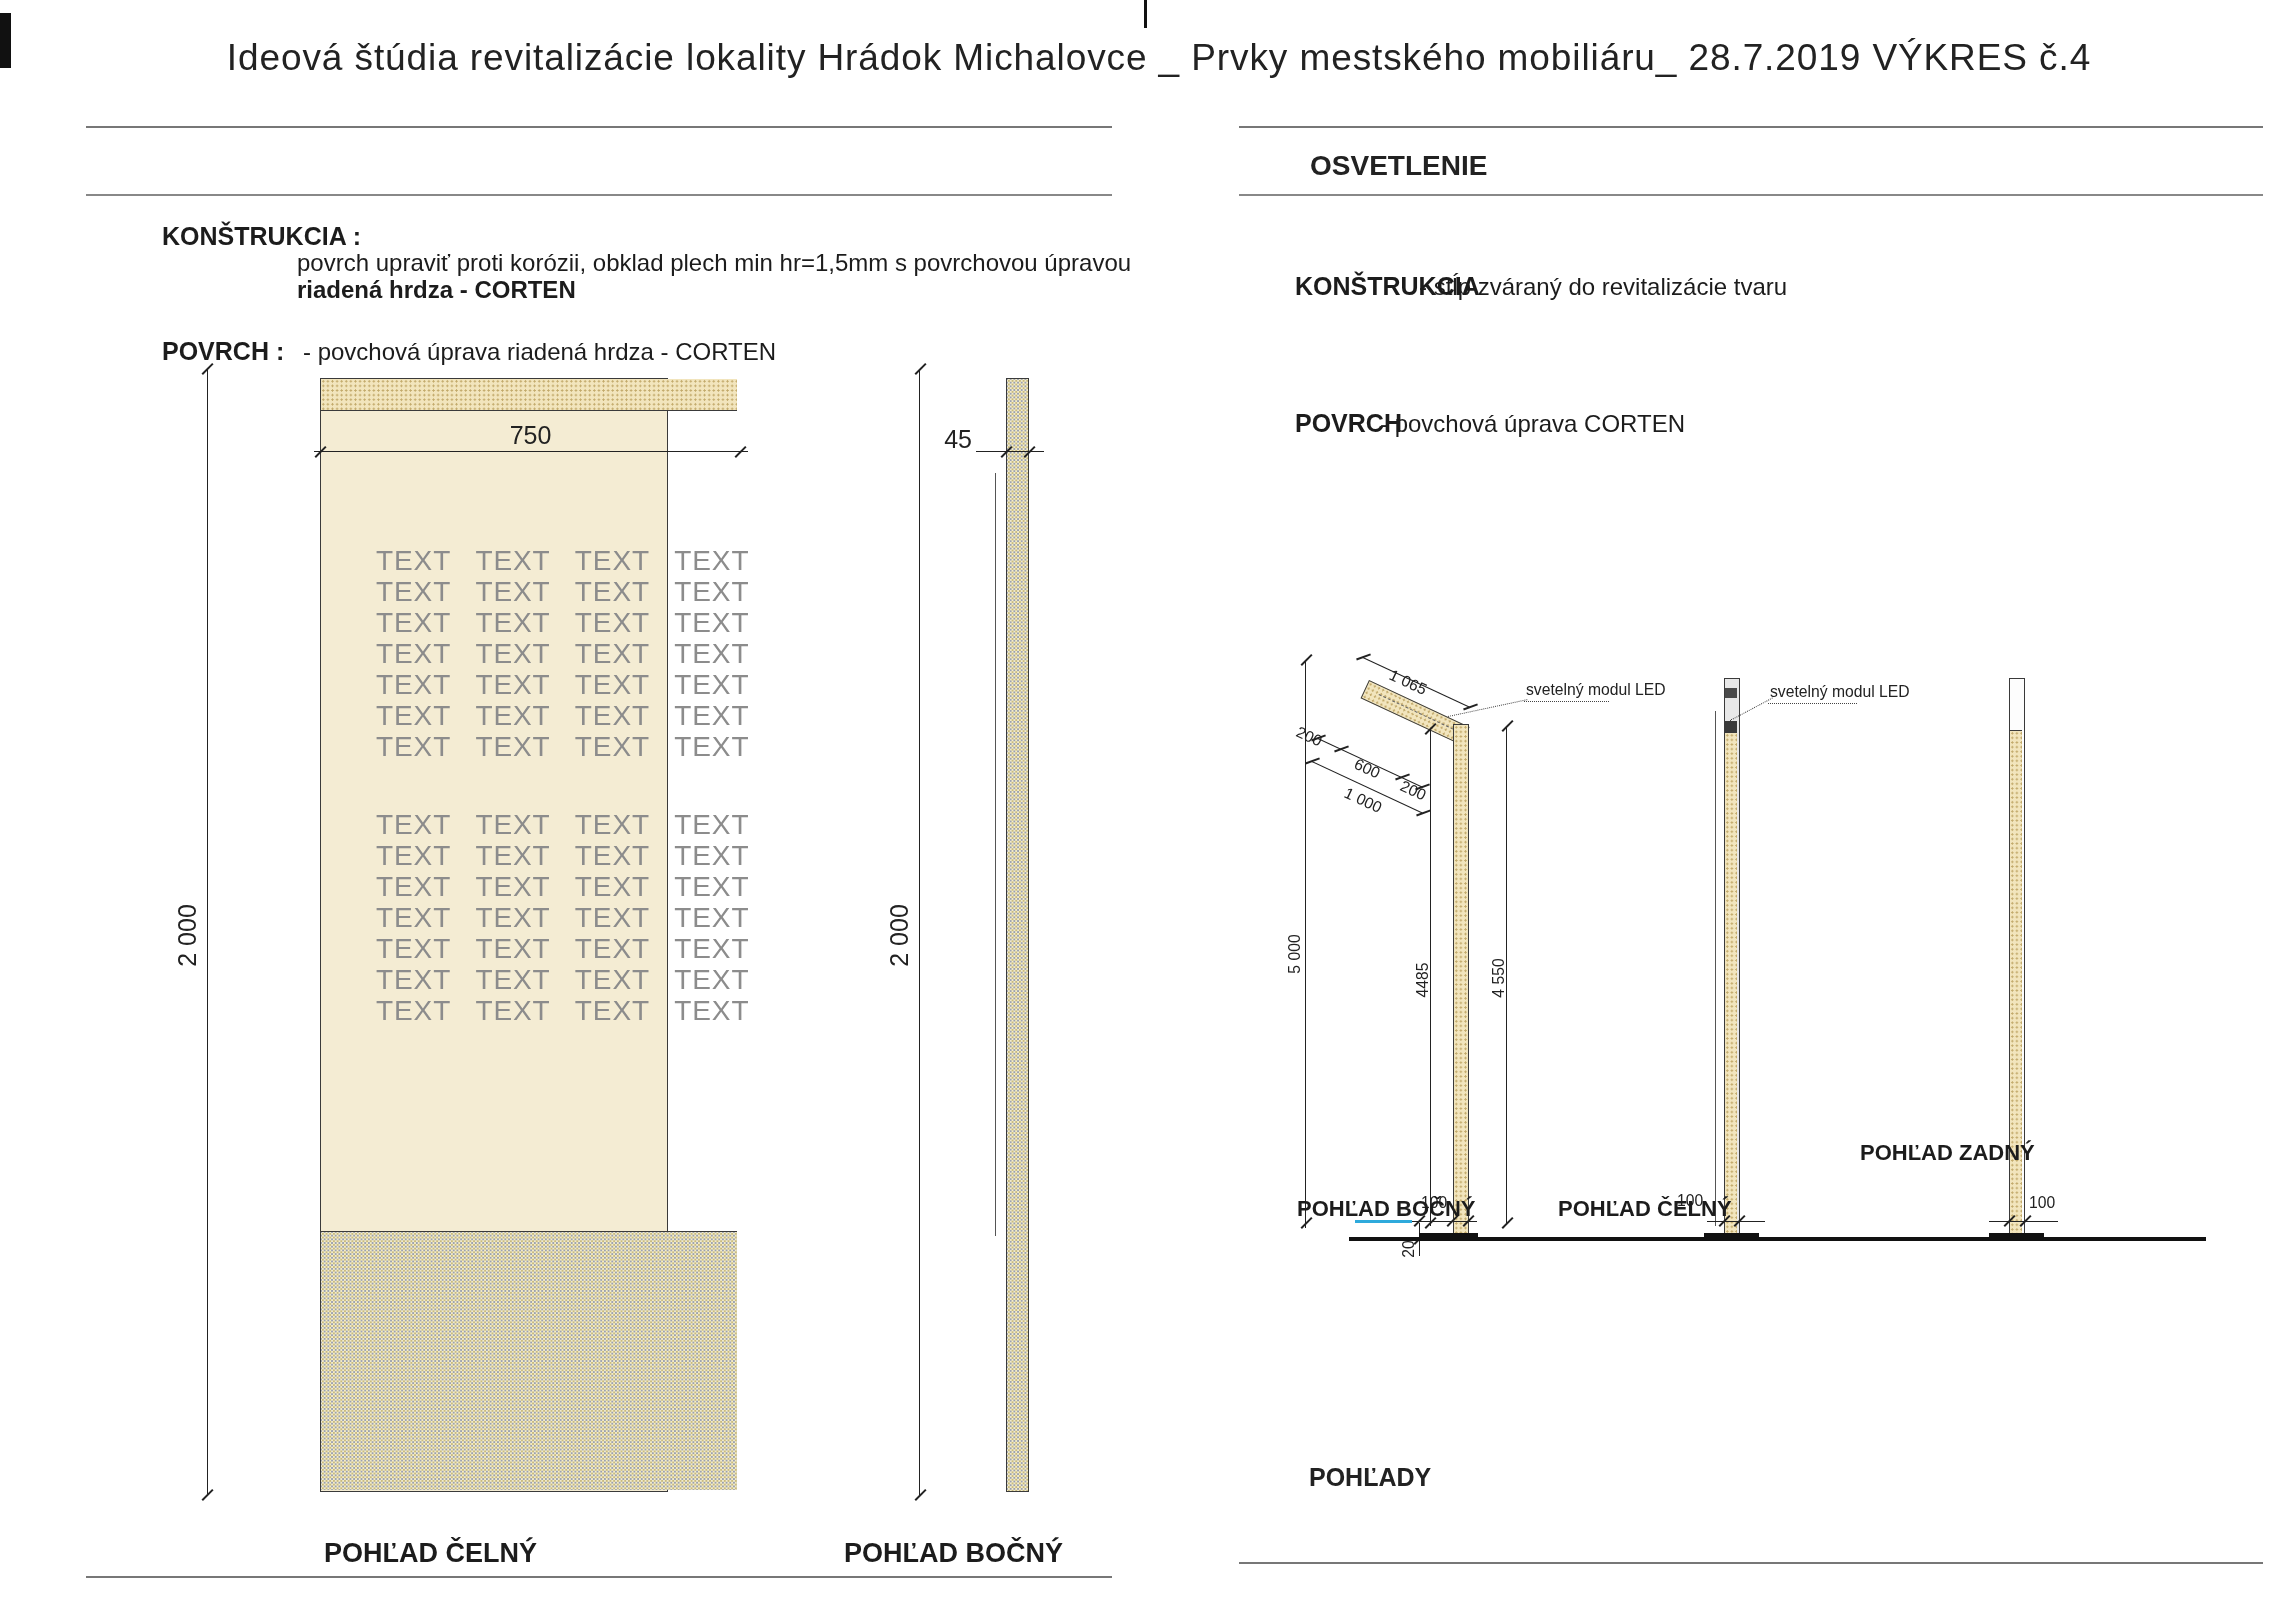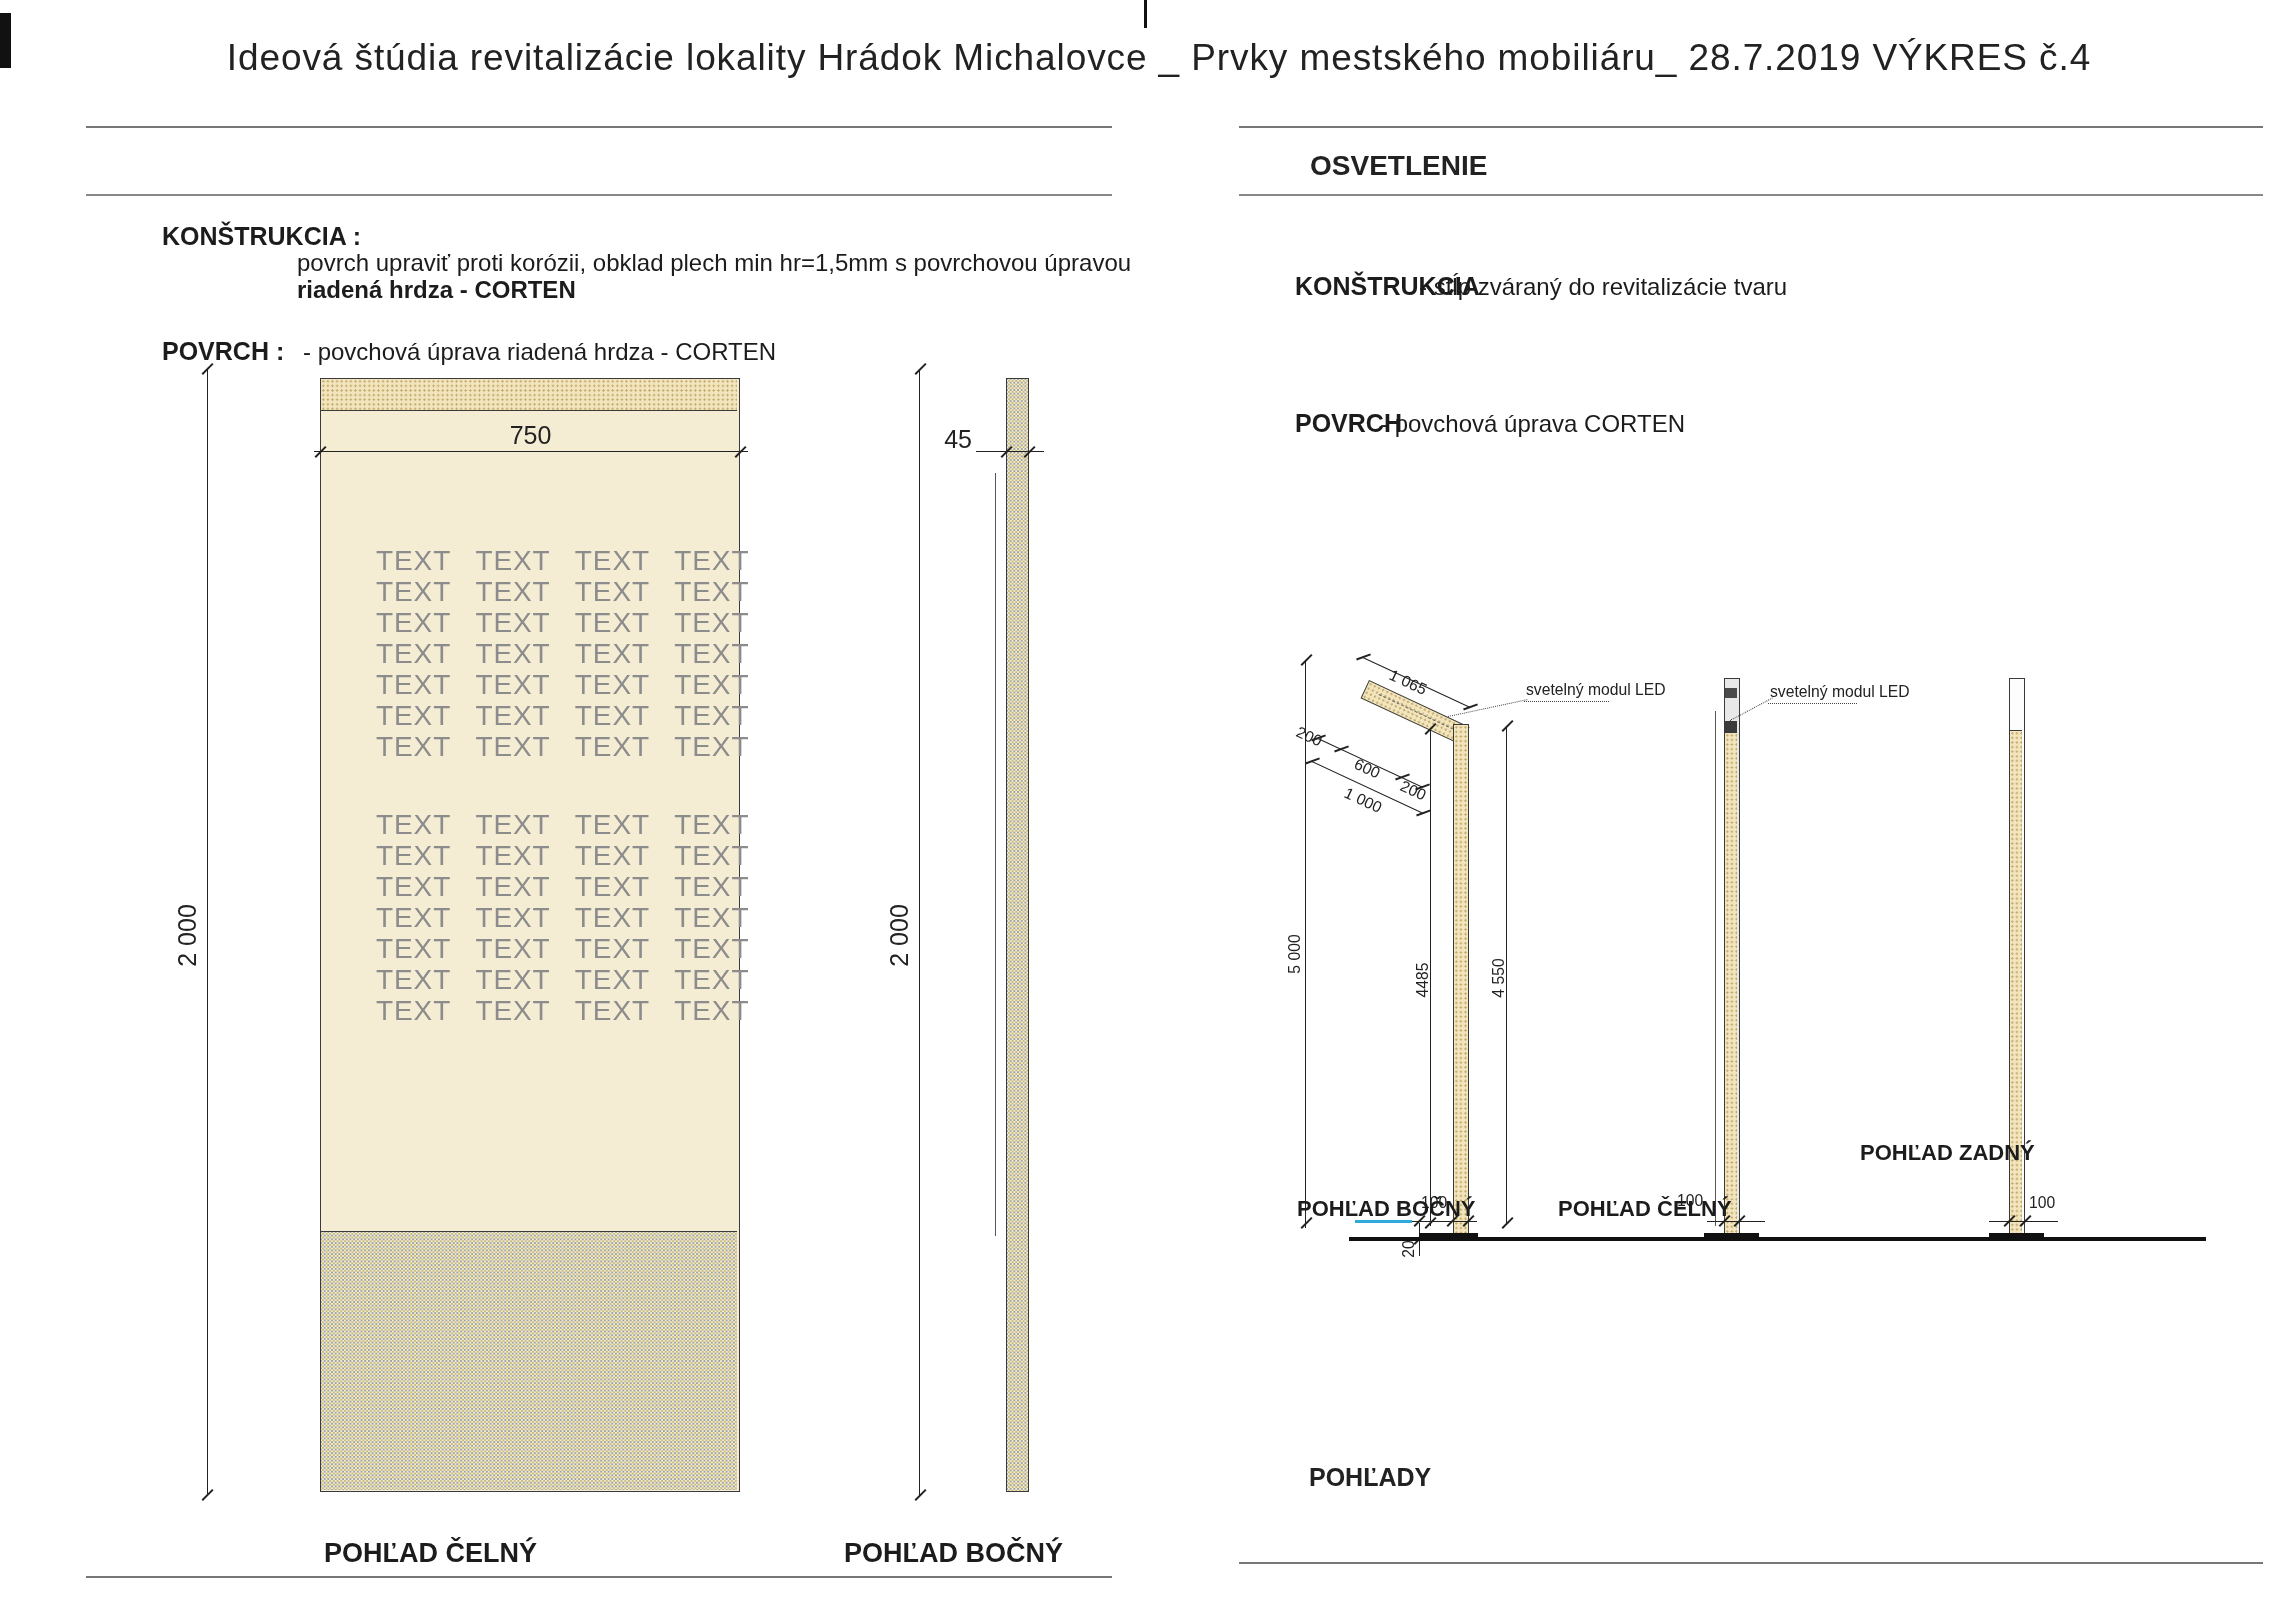--- a/index.html
+++ b/index.html
@@ -48,21 +48,21 @@
   <div class="hrule" style="left:86px;top:126px;width:1026px;"></div>
   <div class="hrule" style="left:86px;top:194px;width:1026px;background:#888;"></div>
 
   <div class="lbl-bold" style="left:162px;top:222px;">KONŠTRUKCIA :</div>
   <div class="body-text" style="left:297px;top:249px;">povrch upraviť proti korózii, obklad plech min hr=1,5mm s povrchovou úpravou</div>
   <div class="body-text" style="left:297px;top:276px;font-weight:bold;">riadená hrdza - CORTEN</div>
 
   <div class="lbl-bold" style="left:162px;top:337px;">POVRCH :</div>
   <div class="body-text" style="left:303px;top:338px;">- povchová úprava riadená hrdza - CORTEN</div>
 
-  <div class="abs board-body" style="left:320px;top:378px;width:420px;height:1114px;border:1.8px solid #3a3a3a;box-sizing:border-box;">
+  <div class="abs board-body" style="left:320px;top:378px;width:348px;height:1114px;border:1.8px solid #3a3a3a;box-sizing:border-box;">
     <div class="abs hatch-light" style="left:0;top:0;width:416px;height:31px;border-bottom:1.8px solid #3a3a3a;"></div>
     <div class="abs" style="left:55px;top:166px;">
         <div class="text-row">TEXT TEXT TEXT TEXT</div>
         <div class="text-row">TEXT TEXT TEXT TEXT</div>
         <div class="text-row">TEXT TEXT TEXT TEXT</div>
         <div class="text-row">TEXT TEXT TEXT TEXT</div>
         <div class="text-row">TEXT TEXT TEXT TEXT</div>
         <div class="text-row">TEXT TEXT TEXT TEXT</div>
         <div class="text-row">TEXT TEXT TEXT TEXT</div>
       </div>

